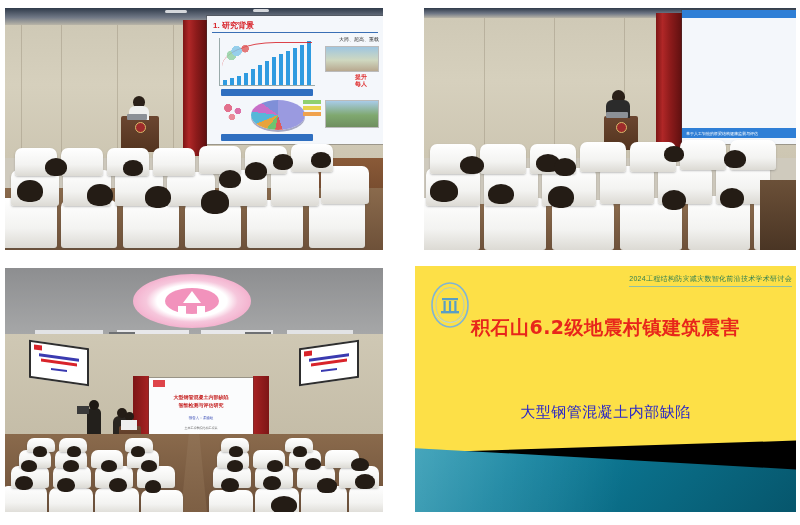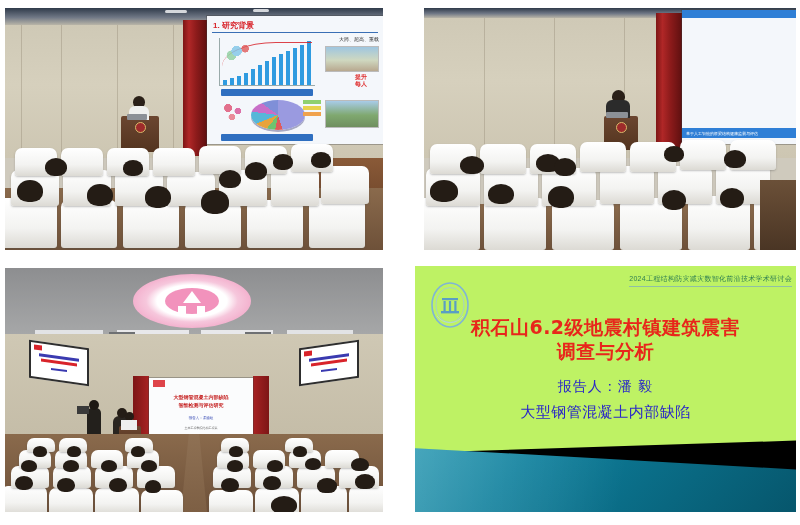--- a/index.html
+++ b/index.html
@@ -25,21 +25,21 @@
   .speaker-body{position:absolute;border-radius:6px 6px 0 0;}
   .laptop{position:absolute;background:#8c9096;border-radius:1px;}
 
   .seats{position:absolute;left:0;right:0;bottom:0;}
   .seat{position:absolute;background:linear-gradient(180deg,#ffffff 0%,#f3f3f1 60%,#dcdad4 100%);
         border-radius:7px 7px 3px 3px;box-shadow:0 1px 2px rgba(80,80,80,.35);}
   .head{position:absolute;border-radius:50% 50% 42% 42%;background:#241c15;}
   .floor{position:absolute;left:0;right:0;bottom:0;background:linear-gradient(180deg,#8a6a4c,#6e5139);}
 
   
-  .slide{position:absolute;background:#bef264;overflow:hidden;}
+  .slide{position:absolute;background:#fde047;overflow:hidden;}
   .slide-header{position:absolute;right:4px;top:8px;text-align:right;}
   .slide-header-text{font-size:7px;color:#2f7f52;letter-spacing:.3px;white-space:nowrap;}
   .slide-header-rule{margin-top:2px;height:1px;background:#8fc0a5;}
   .logo{position:absolute;left:14px;top:14px;width:42px;height:50px;}
   .slide-title{position:absolute;left:0;right:0;top:50px;text-align:center;
         color:#e8261b;font-weight:bold;font-size:19px;line-height:1.25;
         font-family:"DejaVu Sans","Liberation Sans",sans-serif;letter-spacing:.5px;}
   .slide-presenter{position:absolute;left:0;right:0;top:112px;text-align:center;
         color:#2a27c8;font-size:14px;letter-spacing:1px;
         font-family:"DejaVu Sans","Liberation Sans",sans-serif;}
@@ -361,24 +361,22 @@
           <rect x="19.9" y="21" width="2.2" height="10"></rect>
           <rect x="25.3" y="21" width="2.2" height="10"></rect>
           <rect x="12" y="31" width="18" height="2.4"></rect>
         </g>
         <path d="M8 36 A16 16 0 0 0 34 36" fill="none" stroke="#b9d7e8" stroke-width="0.7"></path>
       </svg>
     </div>
 
     <div class="slide-title">
       <div>积石山6.2级地震村镇建筑震害</div>
-      <div>调查与分析</div>
-    </div>
-
-    <div class="slide-presenter">报告人：潘  毅</div>
+    </div>
+
     <div class="slide-org">大型钢管混凝土内部缺陷</div>
 
     <div class="swoosh-black"></div>
     <div class="swoosh-teal"></div>
     <div class="swoosh-hi"></div>
   </div>
 
 </div>
 
 </body></html>

